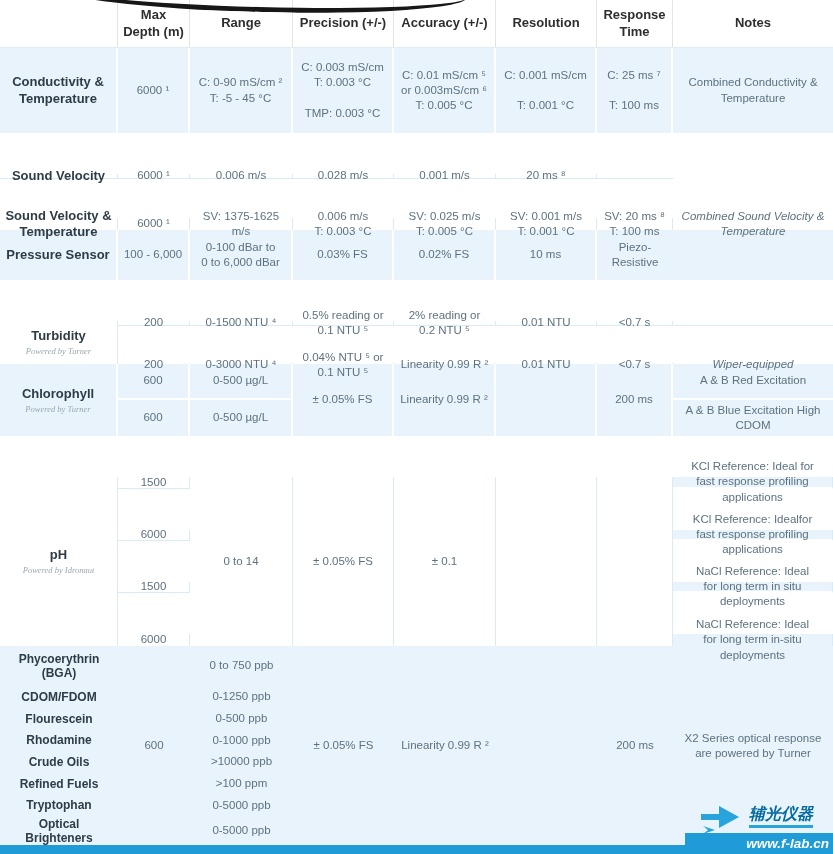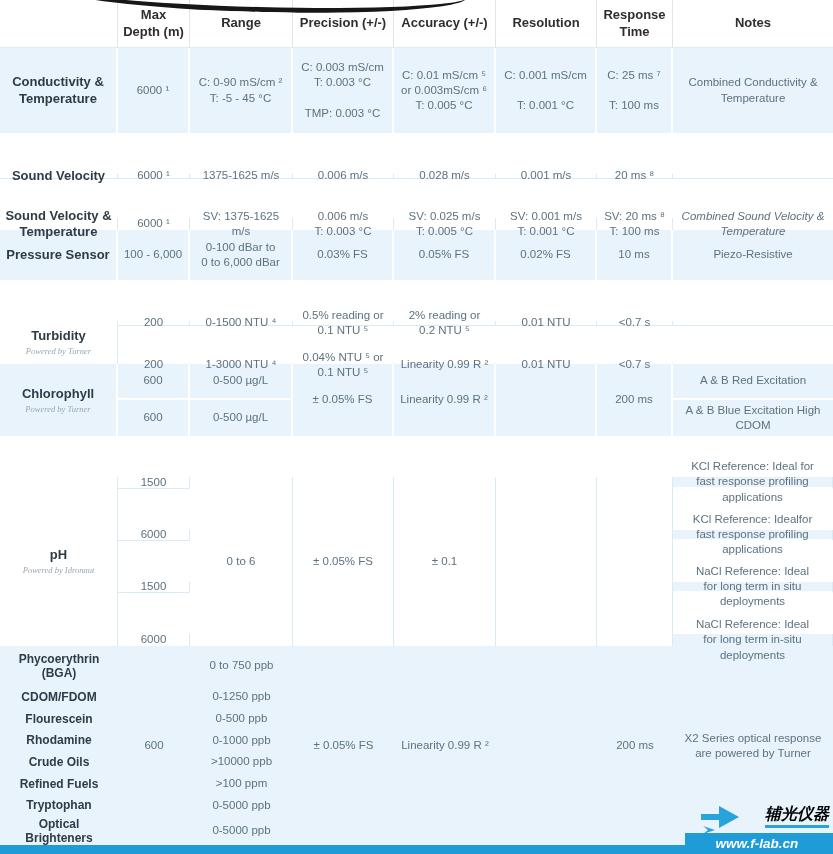--- a/index.html
+++ b/index.html
@@ -40,27 +40,27 @@
   .optname { font-weight: 700; font-size: 12px; color: #2e3c46; line-height: 1.2; }
   .phnote { background: #e8f3fb; border-right: none; }
   .opt .c { border: none; }
   .footer-strip {
     position: absolute; left: 0; bottom: 0; width: 833px; height: 9px;
     background: #1f9cd8;
   }
   .wm { position: absolute; right: 0; bottom: 0; width: 152px; height: 62px; }
   .wm-urlbox {
     position: absolute; right: 0; bottom: 0; width: 148px; height: 21px;
-    background: #1f9cd8; display: flex; align-items: center; justify-content: center;
+    background: #1f9cd8; display: flex; align-items: center; justify-content: flex-end;
     padding-right: 4px;
   }
   .wm-url { color: #fff; font-style: italic; font-weight: 700; font-size: 13.5px; }
   .wm-brand {
-    position: absolute; right: 4px; bottom: 26px;
-    color: #000000; font-style: italic; font-weight: 700; font-size: 16px;
+    position: absolute; right: 20px; bottom: 26px;
+    color: #0369a1; font-style: italic; font-weight: 700; font-size: 16px;
     border-bottom: 3px solid #29a3dc; padding-bottom: 2px; line-height: 1.1;
   }
   .wm-arrow { position: absolute; left: 18px; bottom: 8px; }
 </style>
 </head>
 <body>
 
 <div class="page">
 
   <div class="swoosh"></div>
@@ -93,21 +93,20 @@
 T: 0.001 °C</div>
     <div class="c">C: 25 ms ⁷
 
 T: 100 ms</div>
     <div class="c lastcol">Combined Conductivity &amp; Temperature</div>
   </div>
 
   <div class="sec white" style="grid-template-rows:44px">
     <div class="c name rb">Sound Velocity</div>
     <div class="c rb">6000 ¹</div>
-    <div class="c rb">1375-1625 m/s</div>
     <div class="c rb">0.006 m/s</div>
     <div class="c rb">0.028 m/s</div>
     <div class="c rb">0.001 m/s</div>
     <div class="c rb">20 ms ⁸</div>
     <div class="c rb lastcol"></div>
   </div>
 
   <div class="sec white" style="grid-template-rows:53px">
     <div class="c name">Sound Velocity &amp; Temperature</div>
     <div class="c">6000 ¹</div>
@@ -122,47 +121,47 @@
 T: 100 ms</div>
     <div class="c lastcol">Combined Sound Velocity &amp; Temperature</div>
   </div>
 
   <div class="sec blue" style="grid-template-rows:50px">
     <div class="c name">Pressure Sensor</div>
     <div class="c">100 - 6,000</div>
     <div class="c">0-100 dBar to
 0 to 6,000 dBar</div>
     <div class="c">0.03% FS</div>
-    <div class="c">0.05% FS</div>
     <div class="c">0.02% FS</div>
     <div class="c">10 ms</div>
     <div class="c lastcol">Piezo-Resistive</div>
   </div>
 
   <div class="sec white" style="grid-template-rows:42px 42px">
     <div class="c name" style="grid-area:1/1/3/2">
       <span>Turbidity</span>
       <span class="powered">Powered by Turner</span>
     </div>
     <div class="c rb" style="grid-area:1/2">200</div>
     <div class="c rb" style="grid-area:1/3">0-1500 NTU ⁴</div>
     <div class="c rb" style="grid-area:1/4">0.5% reading or
 0.1 NTU ⁵</div>
     <div class="c rb" style="grid-area:1/5">2% reading or
 0.2 NTU ⁵</div>
     <div class="c rb" style="grid-area:1/6">0.01 NTU</div>
     <div class="c rb" style="grid-area:1/7">&lt;0.7 s</div>
     <div class="c rb lastcol" style="grid-area:1/8"></div>
     <div class="c" style="grid-area:2/2">200</div>
-    <div class="c" style="grid-area:2/3">1-3000 NTU ⁴</div>
+    <div class="c" style="grid-area:2/3">0-3000 NTU ⁴</div>
     <div class="c" style="grid-area:2/4">0.04% NTU ⁵ or
 0.1 NTU ⁵</div>
     <div class="c" style="grid-area:2/5">Linearity 0.99 R ²</div>
     <div class="c" style="grid-area:2/6">0.01 NTU</div>
     <div class="c" style="grid-area:2/7">&lt;0.7 s</div>
+    <div class="c lastcol" style="grid-area:2/8">Wiper-equipped</div>
   </div>
 
   <div class="sec blue" style="grid-template-rows:36px 36px">
     <div class="c name" style="grid-area:1/1/3/2">
       <span>Chlorophyll</span>
       <span class="powered">Powered by Turner</span>
     </div>
     <div class="c rbw" style="grid-area:1/2">600</div>
     <div class="c" style="grid-area:2/2">600</div>
     <div class="c rbw" style="grid-area:1/3">0-500 µg/L</div>
@@ -178,21 +177,21 @@
 
   <div class="sec white" style="grid-template-rows:53px 52px 52px 53px">
     <div class="c name" style="grid-area:1/1/5/2">
       <span>pH</span>
       <span class="powered">Powered by Idronaut</span>
     </div>
     <div class="c rb" style="grid-area:1/2">1500</div>
     <div class="c rb" style="grid-area:2/2">6000</div>
     <div class="c rb" style="grid-area:3/2">1500</div>
     <div class="c" style="grid-area:4/2">6000</div>
-    <div class="c" style="grid-area:1/3/5/4">0 to 6</div>
+    <div class="c" style="grid-area:1/3/5/4">0 to 14</div>
     <div class="c" style="grid-area:1/4/5/5">± 0.05% FS</div>
     <div class="c" style="grid-area:1/5/5/6">± 0.1</div>
     <div class="c" style="grid-area:1/6/5/7"></div>
     <div class="c" style="grid-area:1/7/5/8"></div>
     <div class="c phnote rbw" style="grid-area:1/8">KCl Reference: Ideal for
 fast response profiling
 applications</div>
     <div class="c phnote rbw" style="grid-area:2/8">KCl Reference: Idealfor
 fast response profiling
 applications</div>

